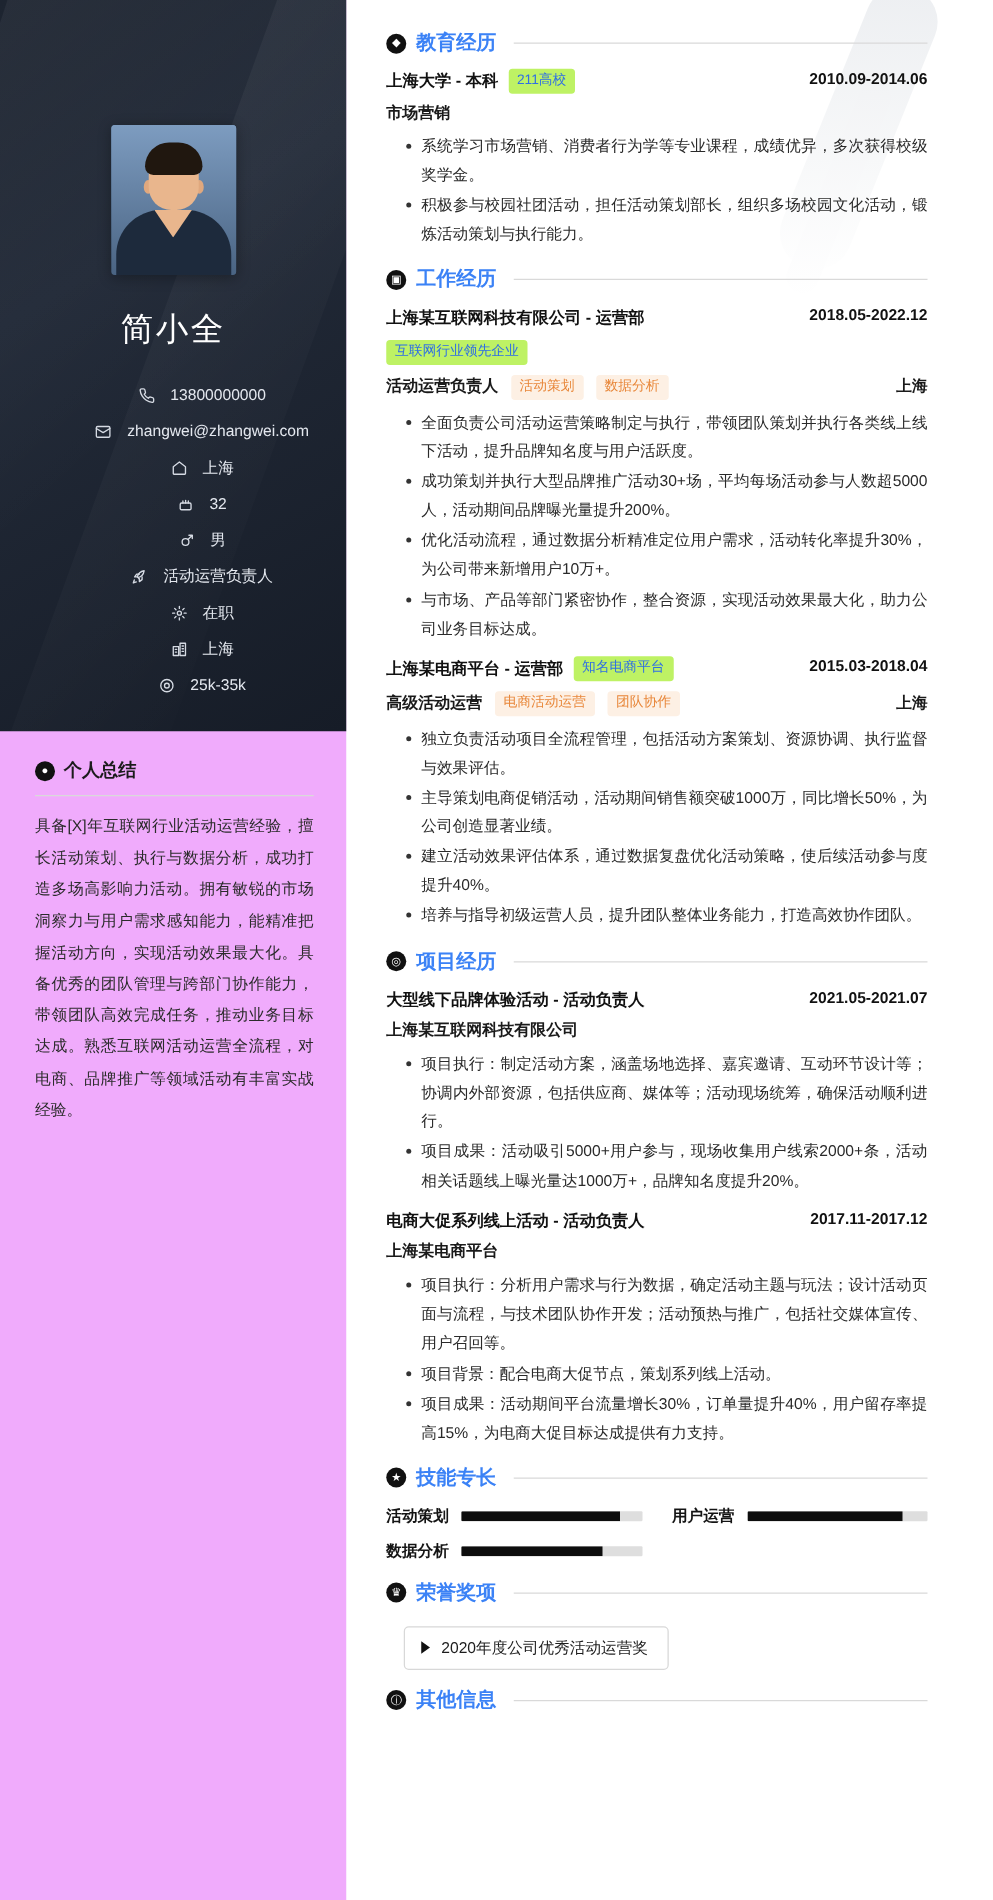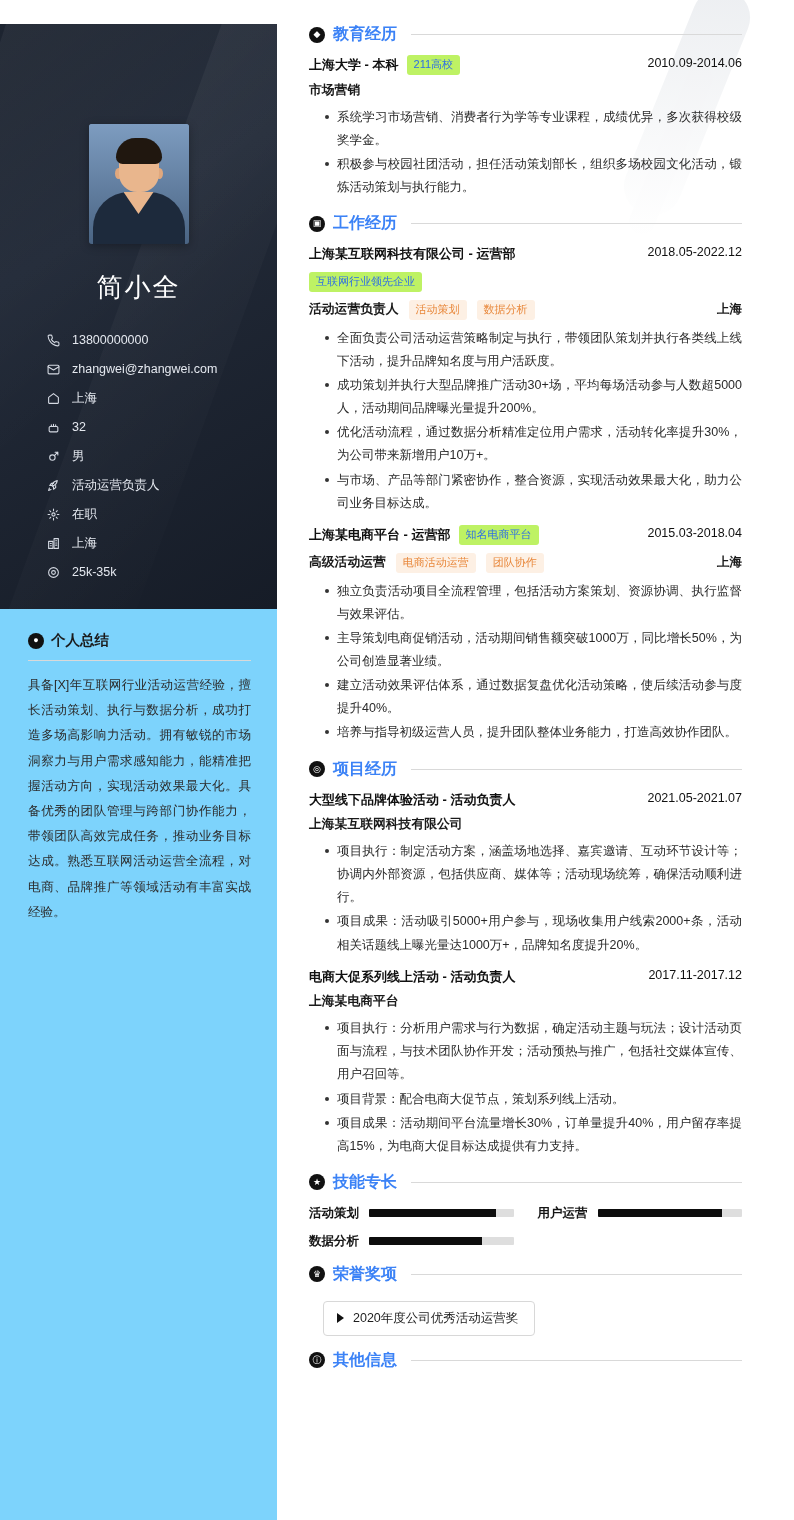--- a/index.html
+++ b/index.html
@@ -17,22 +17,21 @@
     display: flex;
     overflow: hidden;
     background: #fff;
   }
 
   
   .sidebar {
     width: 277px;
     flex: 0 0 277px;
     position: relative;
-    background: #7dd3fc;
-    margin-top: 24px;
+    background: #f0abfc;
   }
   .sidebar-dark {
     position: relative;
     height: 585px;
     background: linear-gradient(150deg, #1d2430 0%, #222a38 35%, #161c27 100%);
     overflow: hidden;
   }
   .sidebar-dark::before {
     content: "";
     position: absolute;
@@ -104,20 +103,21 @@
   .contact-list {
     position: relative; z-index: 3;
     margin: 28px 0 0 44px;
     color: #e4e8ef;
     font-size: 12.5px;
   }
   .contact-item {
     display: flex;
     align-items: center;
     margin-bottom: 14px;
+    justify-content: center;
   }
   .contact-item .ci-icon {
     width: 18px;
     flex: 0 0 18px;
     margin-right: 10px;
     color: #d5dae3;
     display: inline-flex;
     align-items: center;
     justify-content: center;
   }
@@ -197,21 +197,21 @@
     display: flex; align-items: flex-start; justify-content: space-between;
     gap: 24px;
   }
   .entry-left {
     display: flex; align-items: flex-start; flex-wrap: wrap; gap: 8px;
     font-size: 13px; font-weight: bold; color: #111;
     line-height: 1.5;
     max-width: 400px;
   }
   .entry-date {
-    font-size: 12.5px; font-weight: normal; color: #111; white-space: nowrap;
+    font-size: 12.5px; font-weight: bold; color: #111; white-space: nowrap;
     padding-top: 1px;
   }
   .tag {
     display: inline-block;
     font-size: 11px;
     font-weight: normal;
     color: #2f6fe4;
     background: #bef264;
     border-radius: 3px;
     padding: 2px 7px;

